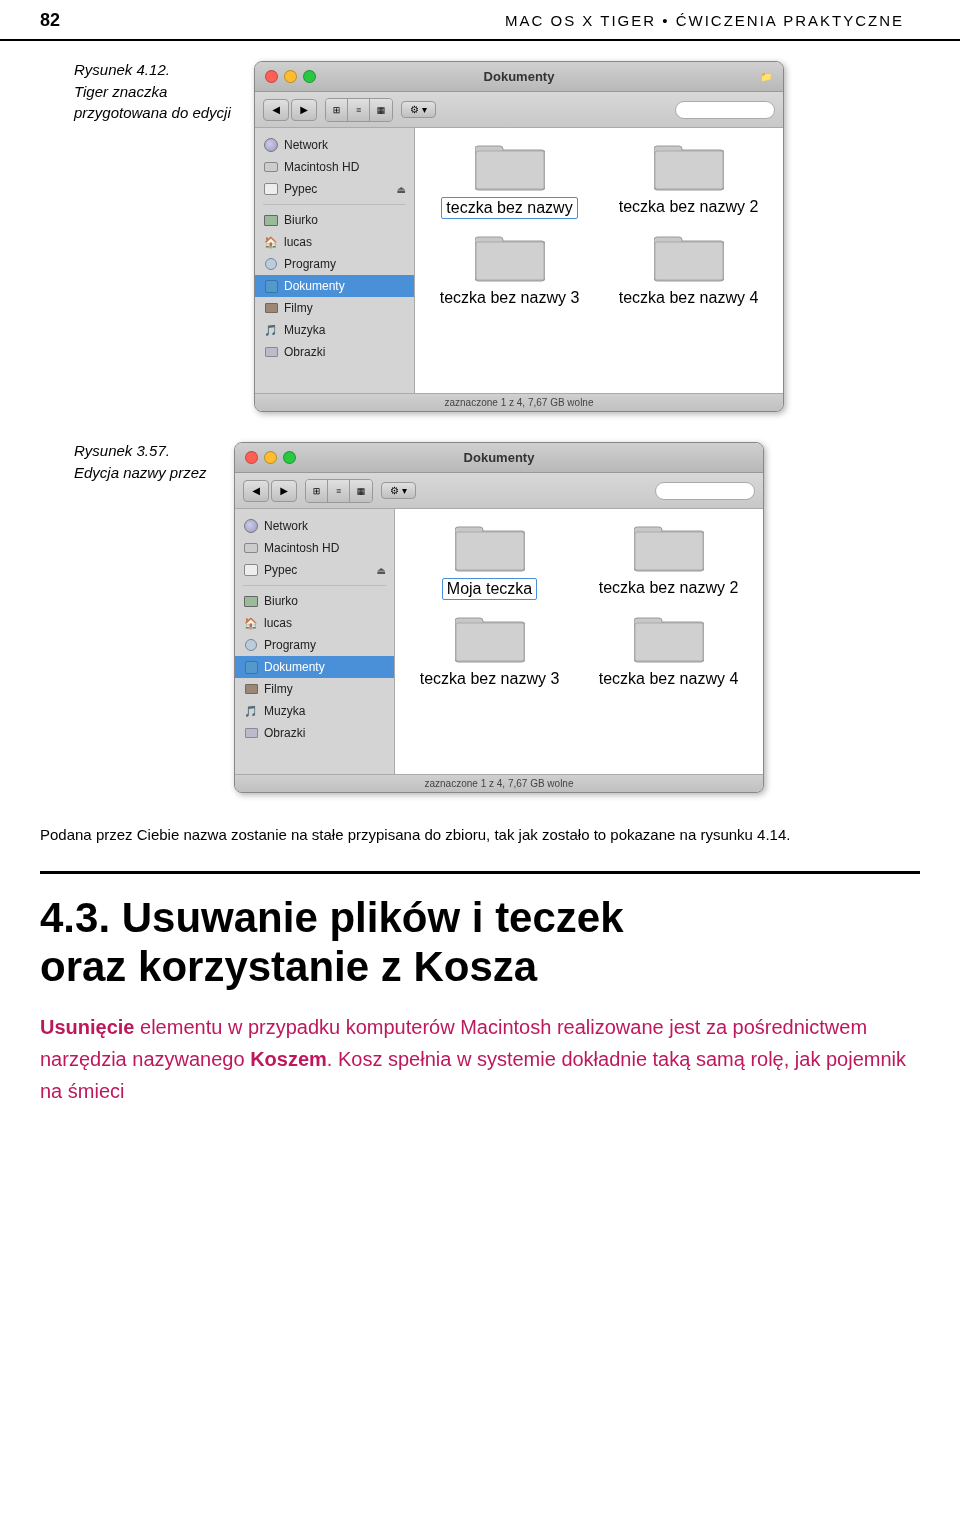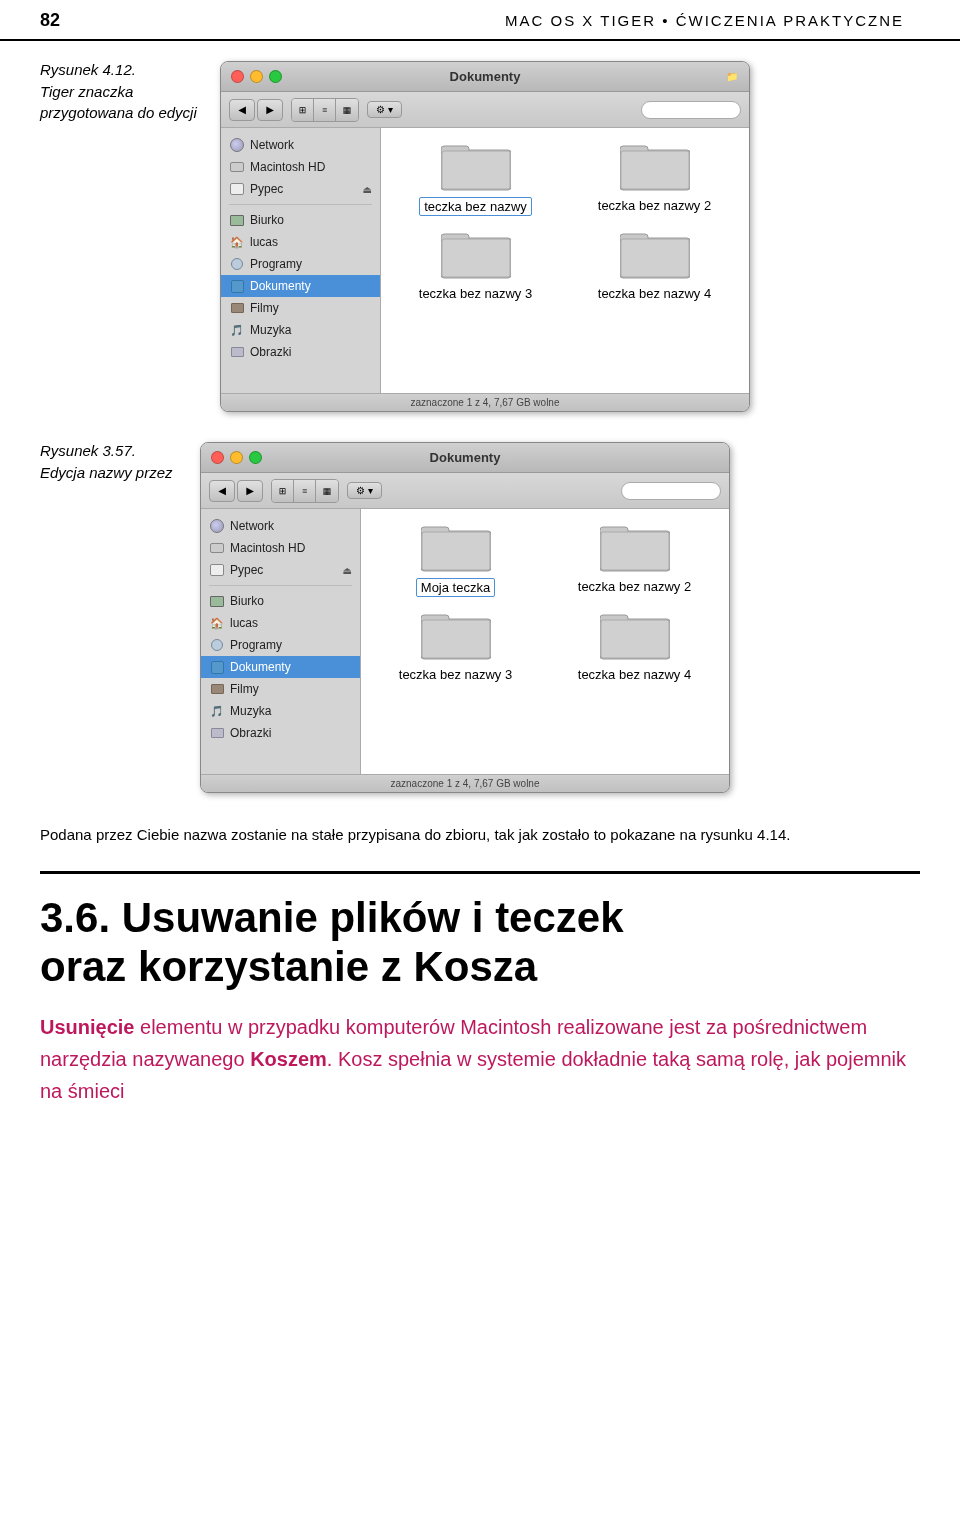--- a/index.html
+++ b/index.html
@@ -41,20 +41,21 @@
     .figure-block {
       display: flex;
       flex-direction: row;
       align-items: flex-start;
       margin-bottom: 30px;
       gap: 20px;
     }
     .figure-label {
       min-width: 140px;
       max-width: 160px;
+      margin-left: 34px;
     }
     .figure-label .fig-number {
       font-style: italic;
       font-size: 15px;
       margin-bottom: 3px;
       font-family: Arial, sans-serif;
     }
     .figure-label .fig-caption {
       font-style: italic;
       font-size: 15px;
@@ -233,21 +234,21 @@
       align-content: start;
     }
 
     .folder-item {
       display: flex;
       flex-direction: column;
       align-items: center;
       gap: 4px;
     }
     .folder-label {
-      font-size: 13px;
+      font-size: 16px;
       font-family: Arial, sans-serif;
       text-align: center;
       background: #4a90d9;
       color: #fff;
       padding: 1px 4px;
       border-radius: 2px;
     }
     .folder-label.editing {
       background: #fff;
       color: #000;
@@ -696,21 +697,21 @@
         </div>
       </div>
     </div>
   </div>
 
   <p class="text-paragraph">Podana przez Ciebie nazwa zostanie na stałe przypisana do zbioru, tak jak zostało to pokazane na rysunku 4.14.</p>
 
   <hr class="section-divider" style="margin-top:25px;">
 
   <div class="section-title">
-    <span>3.6. Usuwanie plików i teczek</span><br>
+    <span>4.3. Usuwanie plików i teczek</span><br>
     <span>oraz korzystanie z Kosza</span>
   </div>
 
   <p class="body-text">
     <strong>Usunięcie</strong>
     <span> elementu w przypadku komputerów Macintosh realizowane jest za pośrednictwem narzędzia nazywanego </span><strong>Koszem</strong><span>. Kosz spełnia w systemie dokładnie taką samą rolę, jak pojemnik na śmieci</span>
   </p>
 
 </div>
 

